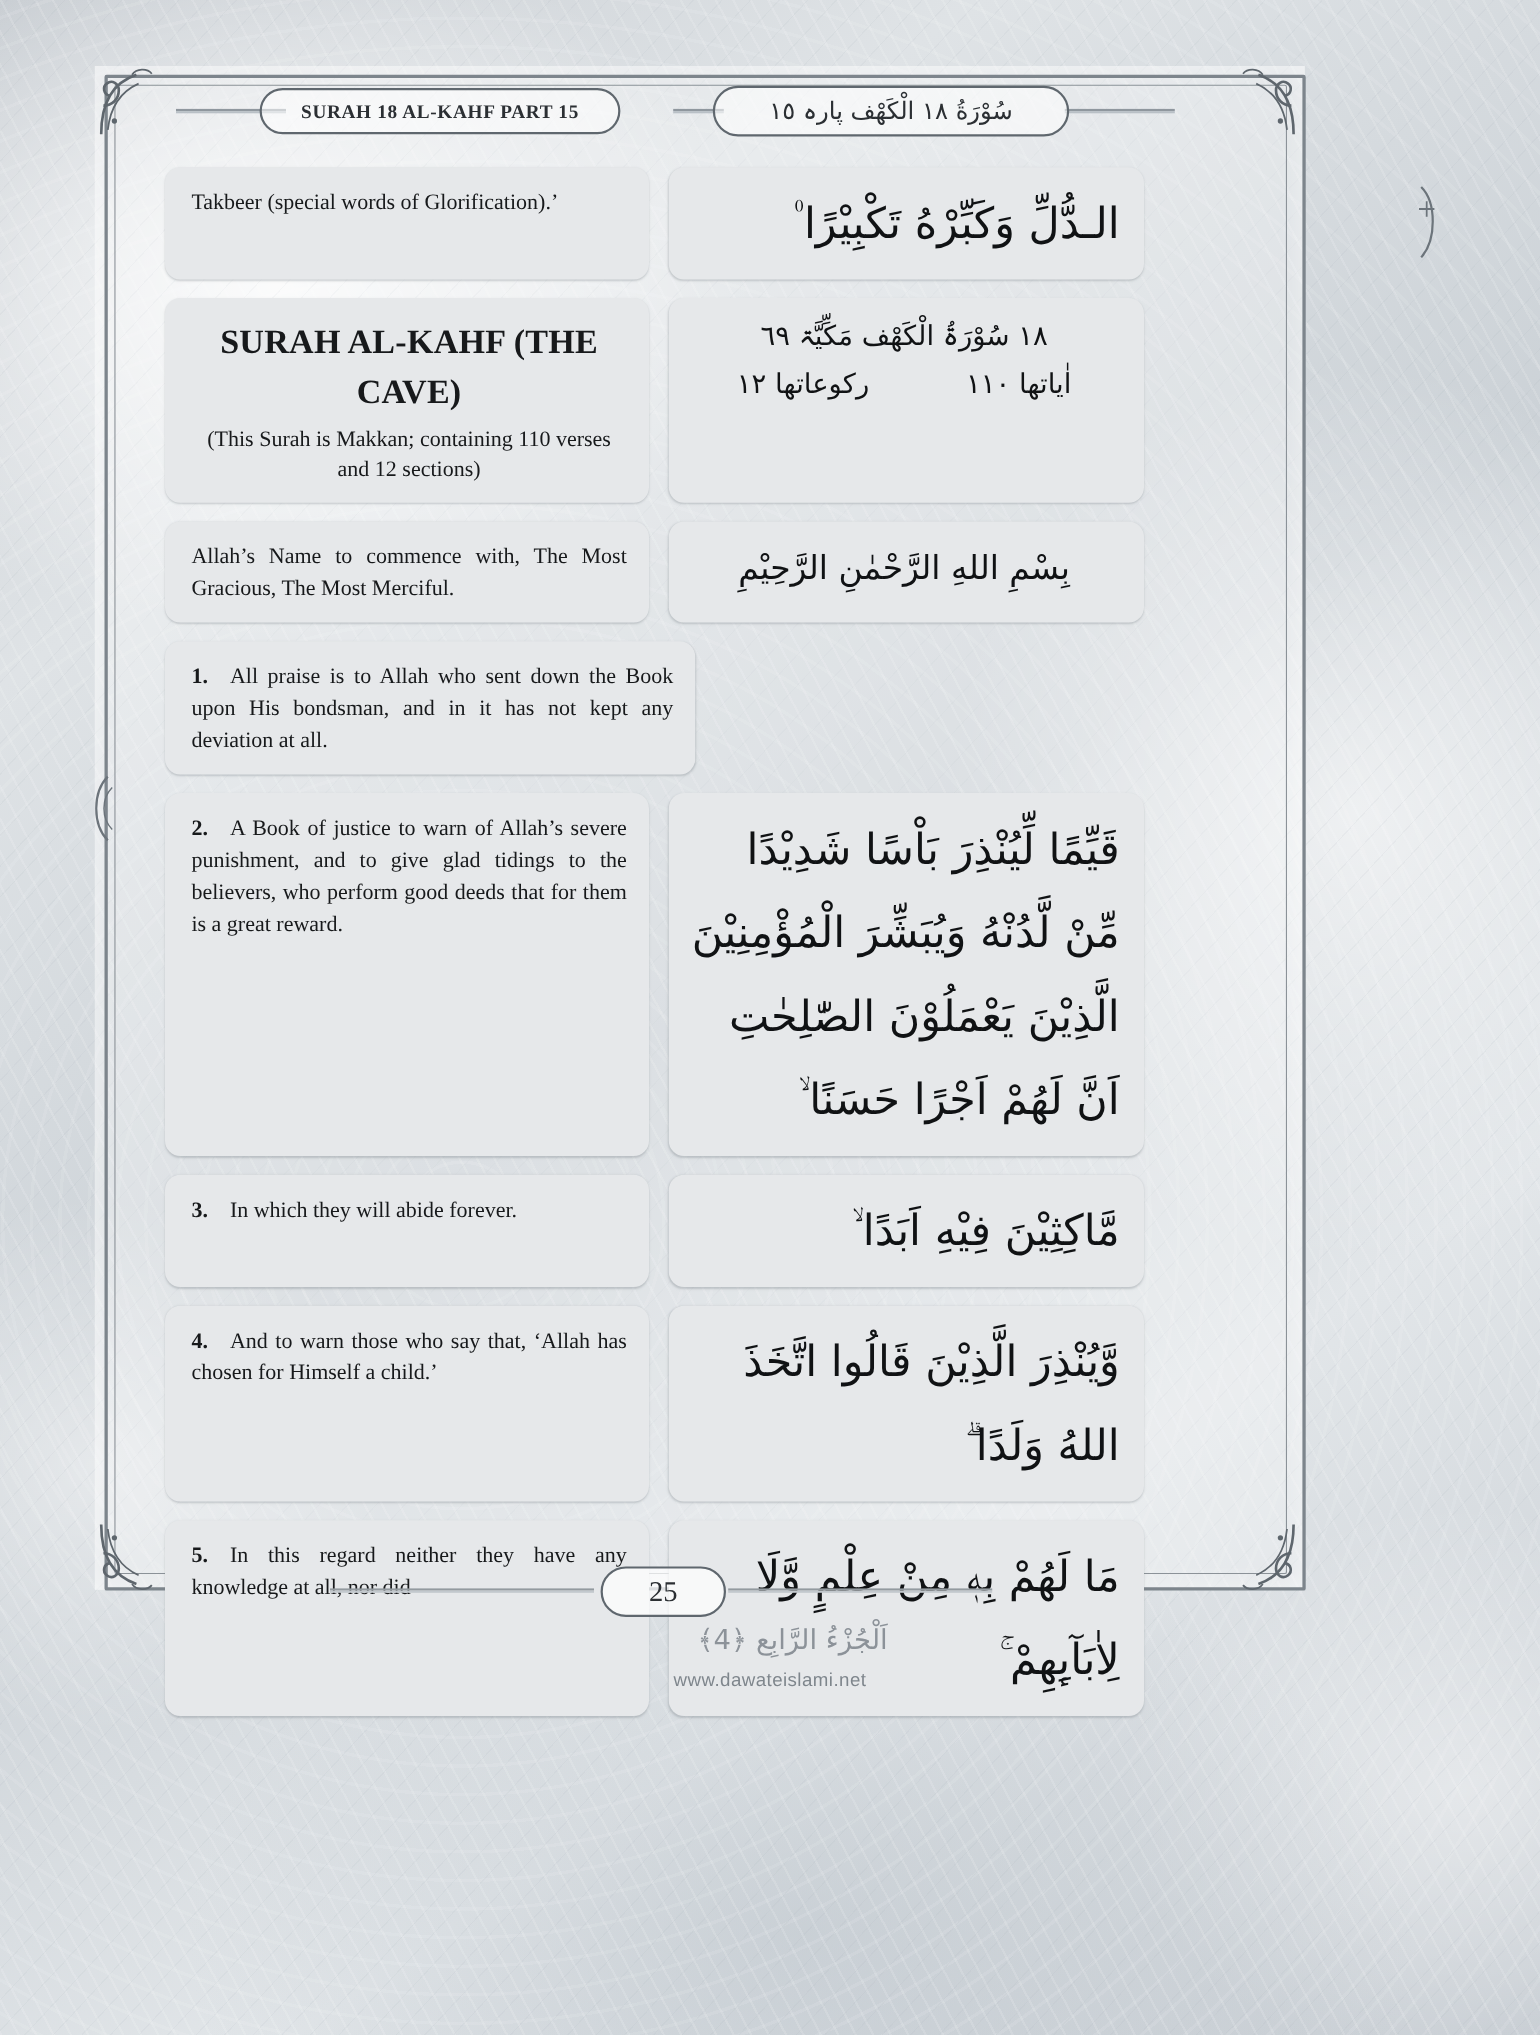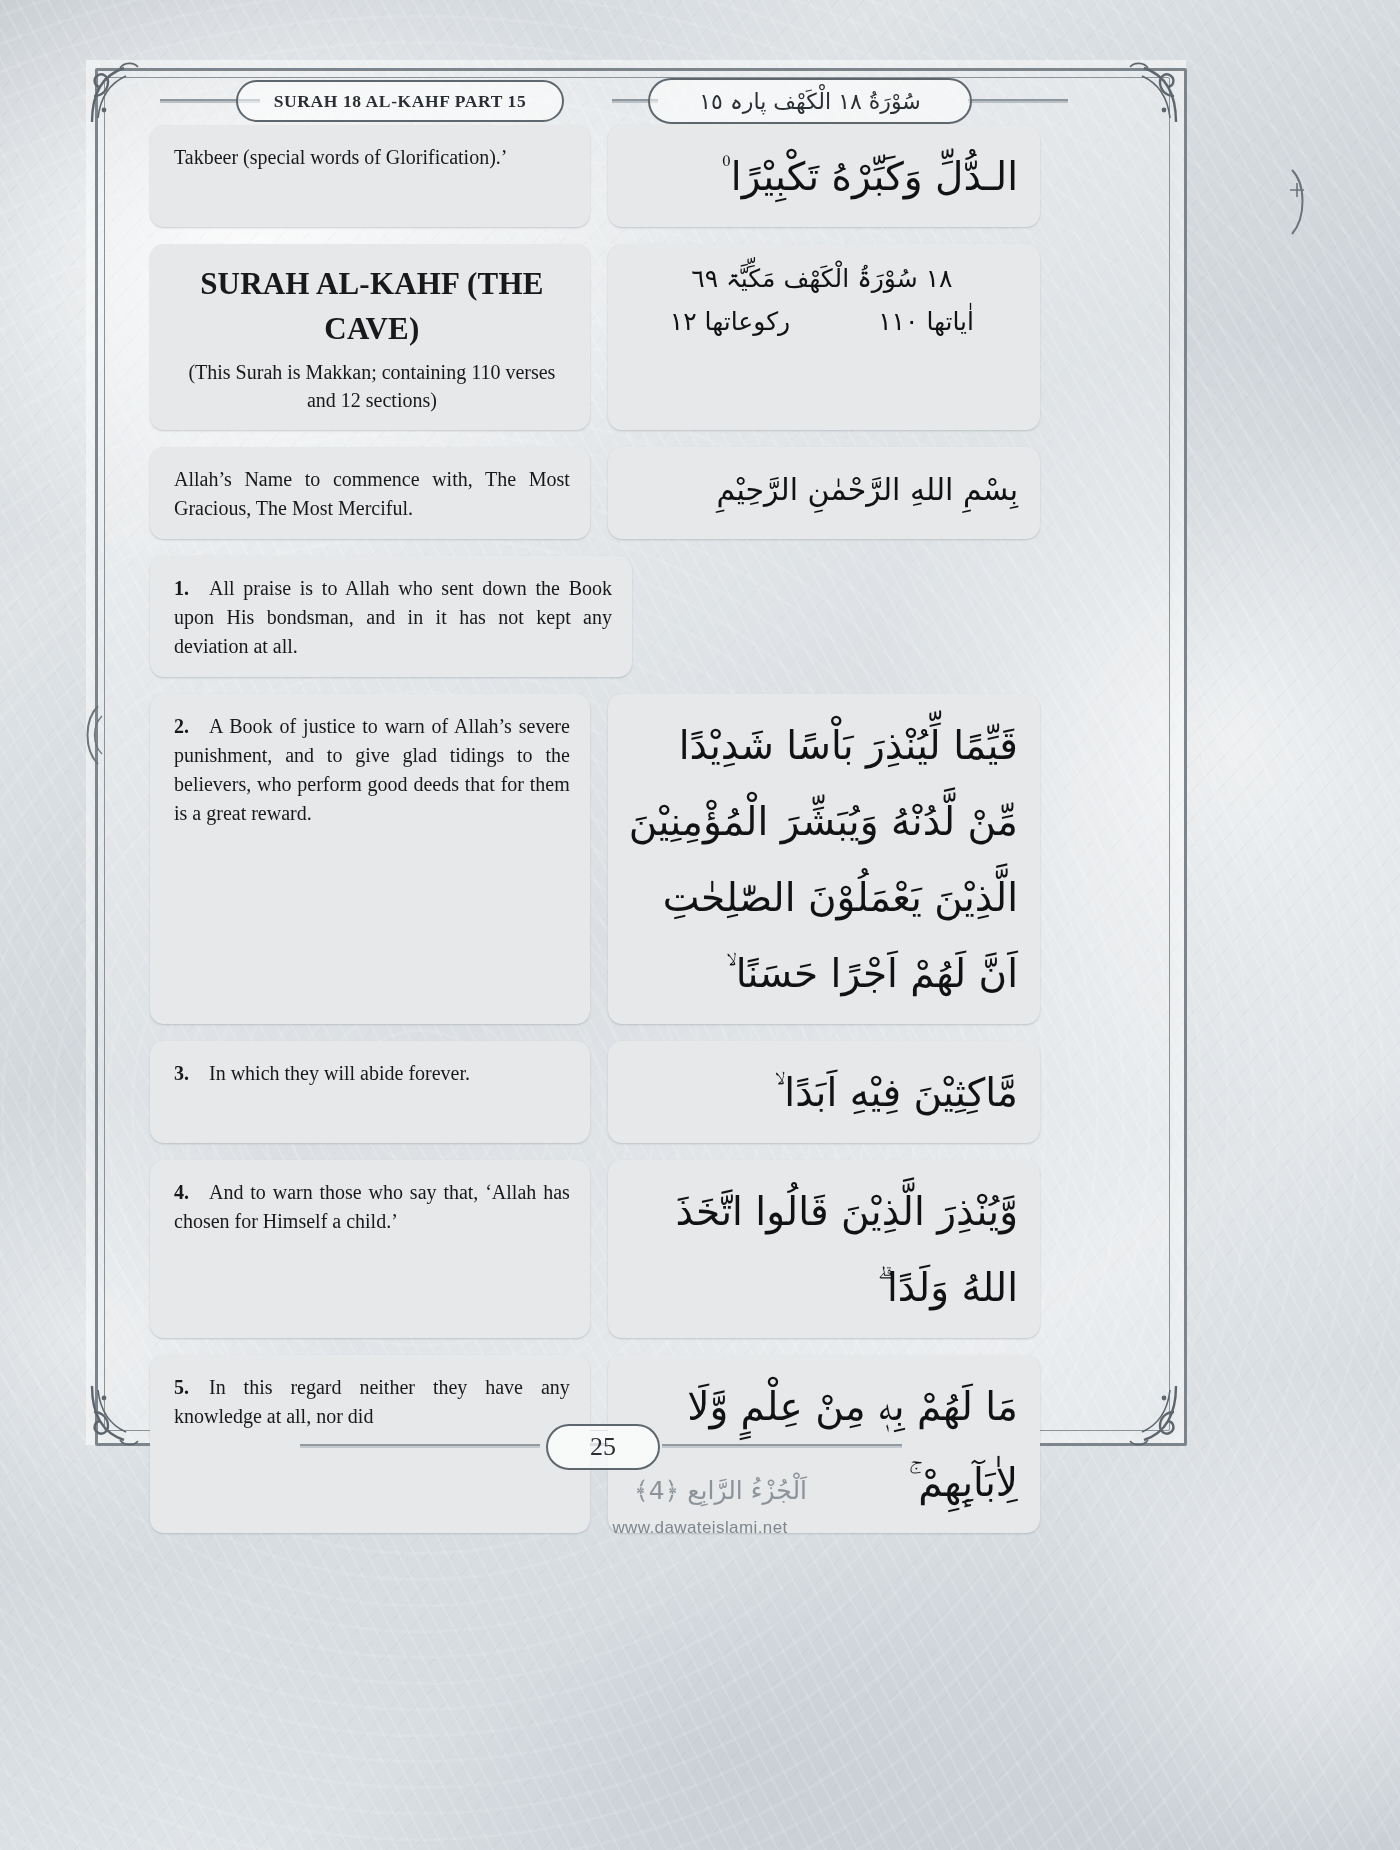--- a/index.html
+++ b/index.html
@@ -82,21 +82,21 @@
     font-size:17.5px;font-weight:bold;letter-spacing:.6px;
   }
   #hdr-ar-pill{
     left:648px;top:78px;width:320px;height:42px;
     font-size:22px;direction:rtl;
   }
   .ar{font-family:"DejaVu Sans", sans-serif;direction:rtl;}
 
   
   .content{
-    position:absolute;left:150px;top:125px;width:890px;
+    position:absolute;left:150px;top:152px;width:890px;
   }
   .verse-row{
     display:flex;gap:18px;margin-bottom:17px;align-items:stretch;
   }
   .cell{
     background:#e6e8ea;
     border-radius:14px;
     box-shadow:0 1px 2px rgba(120,128,136,.35);
   }
   .cell.en{
@@ -122,21 +122,21 @@
   }
   .surah-sub{display:block;font-size:20px;line-height:1.4;}
 
   .cell.ar.surah{
     font-size:25px;line-height:1.7;text-align:center;direction:rtl;
   }
   .ar-line{display:block;}
   .ar-line.spread{
     display:flex;justify-content:space-around;align-items:center;direction:rtl;
   }
-  .cell.ar.bismillah{font-size:30px;text-align:right;}
+  .cell.ar.bismillah{font-size:30px;text-align:center;}
 
   
   #page-pill{
     position:absolute;left:546px;top:1424px;width:110px;height:42px;
     font-size:26px;font-weight:normal;background:rgba(255,255,255,.72);
   }
   .ftr-rule{position:absolute;top:1444px;height:0;
     border-top:2px solid #939a9f;border-bottom:2px solid #c2c8cd;}
   .ftr-rule.left{left:300px;width:240px;}
   .ftr-rule.right{left:662px;width:240px;}

